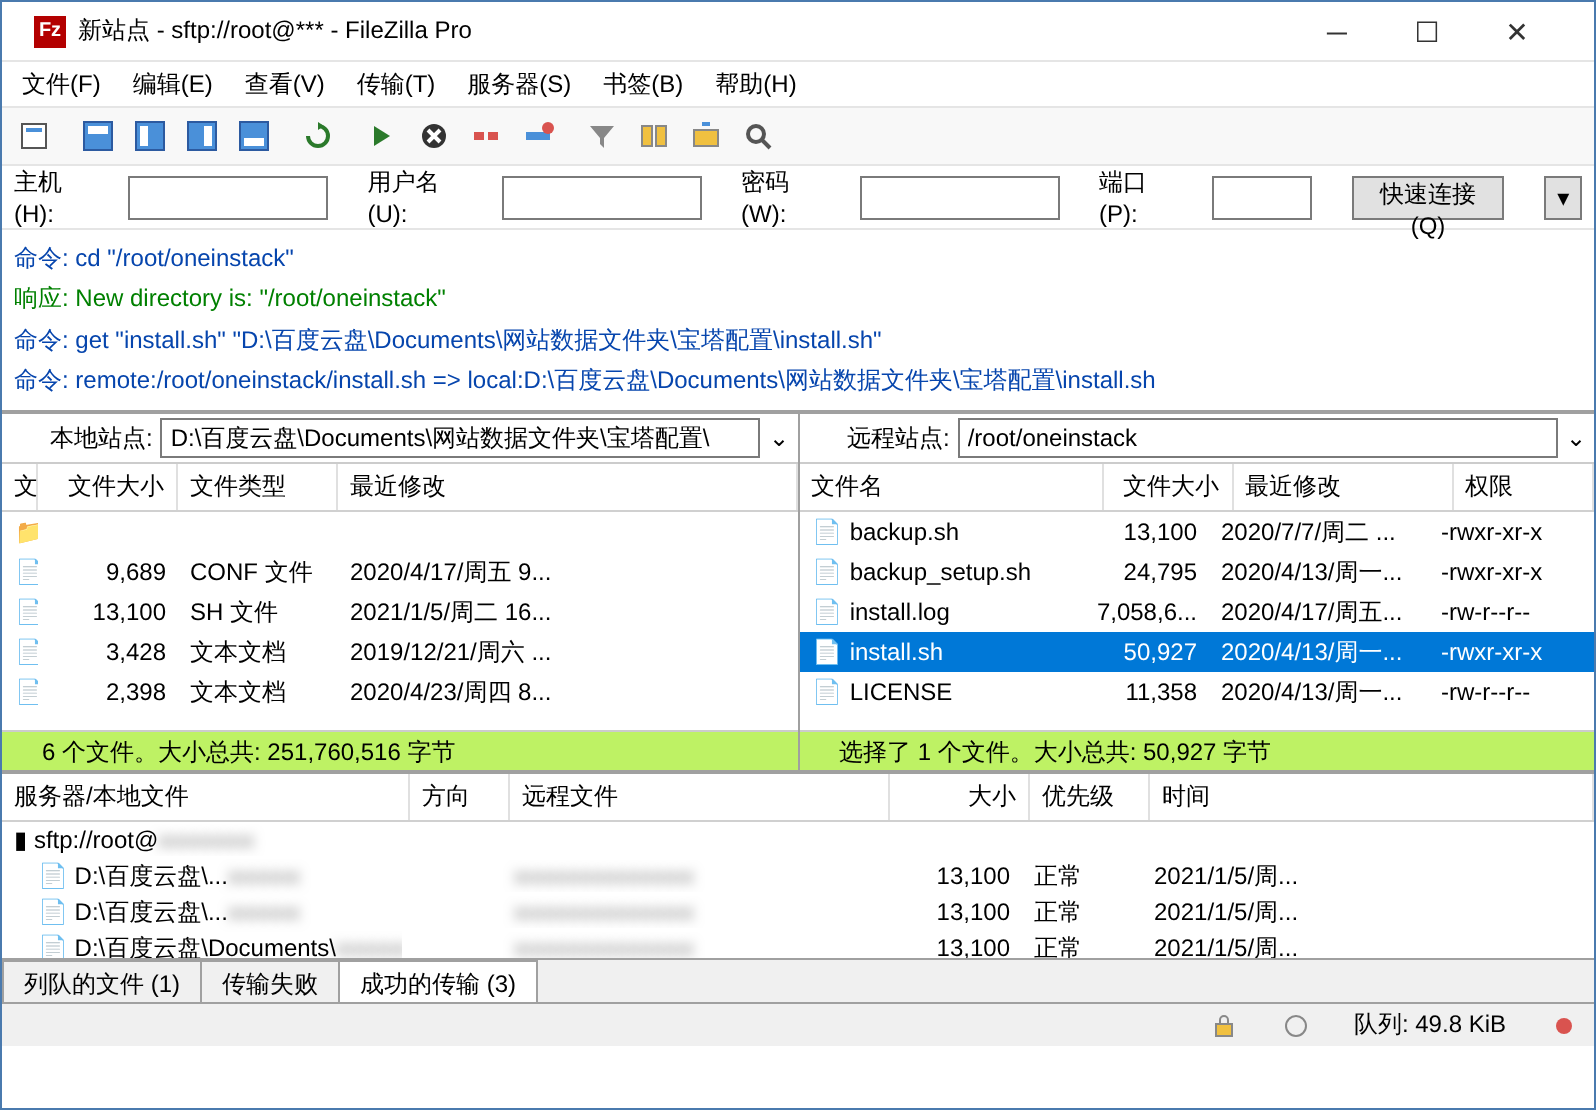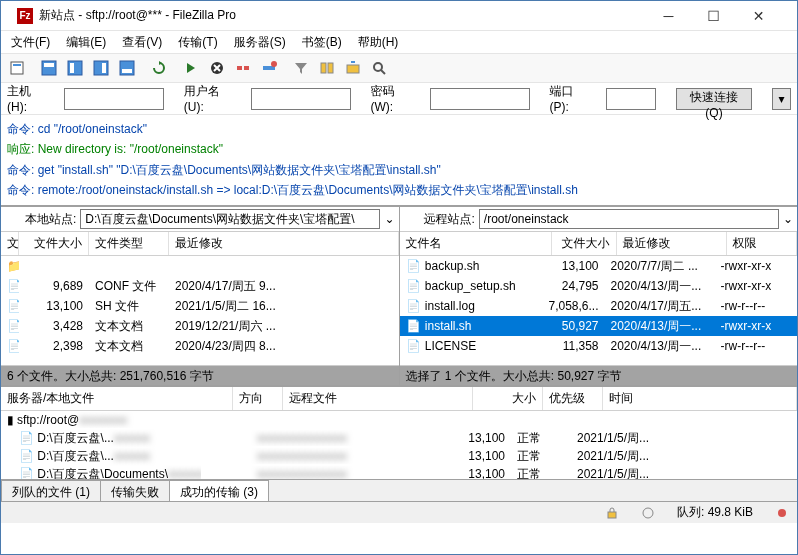--- a/index.html
+++ b/index.html
@@ -27,21 +27,21 @@
 .pane:last-child { border-right: none; }
 .pathrow { display: flex; align-items: center; height: 24px; padding: 2px 4px; gap: 4px; margin-left: 20px; }
 .pathrow input { flex: 1; height: 20px; border: 1px solid #7a7a7a; padding: 0 4px; }
 .list { flex: 1; overflow: auto; border-top: 1px solid #ccc; }
 .list-header { display: flex; background: #fff; border-bottom: 1px solid #d0d0d0; position: sticky; top: 0; }
 .list-header .col { padding: 3px 6px; border-right: 1px solid #e0e0e0; }
 .list-row { display: flex; align-items: center; height: 20px; }
 .list-row.sel { background: #0078d7; color: #fff; }
 .list-row .cell { padding: 2px 6px; overflow: hidden; white-space: nowrap; text-overflow: ellipsis; }
 .list-row .icon { width: 16px; display: inline-block; text-align: center; }
-.status-line { height: 20px; padding: 2px 6px; border-top: 1px solid #ccc; background: #a3a3a3; }
+.status-line { height: 20px; padding: 2px 20px; border-top: 1px solid #ccc; background: #bef264; }
 .queue { height: 94px; border-top: 2px solid #a0a0a0; display: flex; flex-direction: column; }
 .queue-header { display: flex; background: #fff; border-bottom: 1px solid #d0d0d0; }
 .queue-header .col { padding: 3px 6px; border-right: 1px solid #e0e0e0; }
 .queue-body { flex: 1; overflow: auto; }
 .queue-row { display: flex; height: 18px; align-items: center; }
 .queue-row .cell { padding: 1px 6px; overflow: hidden; white-space: nowrap; }
 .blur { color: transparent; text-shadow: 0 0 6px rgba(0,0,0,0.5); }
 .tabs { display: flex; height: 22px; background: #f0f0f0; border-top: 1px solid #a0a0a0; }
 .tab { padding: 3px 10px; border: 1px solid #a0a0a0; border-bottom: none; margin-right: -1px; background: #f0f0f0; }
 .tab.active { background: #fff; font-weight: normal; }
@@ -275,21 +275,21 @@
             <span class="cell" style="flex:1">-rw-r--r--</span>
           </div>
         </div>
     </div>
     <div class="status-line">选择了 1 个文件。大小总共: 50,927 字节</div>
   </div>
 </div>
 
 <div class="queue">
   <div class="queue-header">
-    <div class="col" style="width:232px">服务器/本地文件</div>
+    <div class="col" style="width:204px">服务器/本地文件</div>
     <div class="col" style="width:50px">方向</div>
     <div class="col" style="width:190px">远程文件</div>
     <div class="col" style="width:70px;text-align:right">大小</div>
     <div class="col" style="width:60px">优先级</div>
     <div class="col" style="flex:1">时间</div>
   </div>
   <div class="queue-body" id="queue-rows">
     <div class="queue-row">
       <span class="cell" style="width:200px"><span>▮</span> <span>sftp://root@</span><span class="blur">xxxxxxxx</span></span>
     </div>

